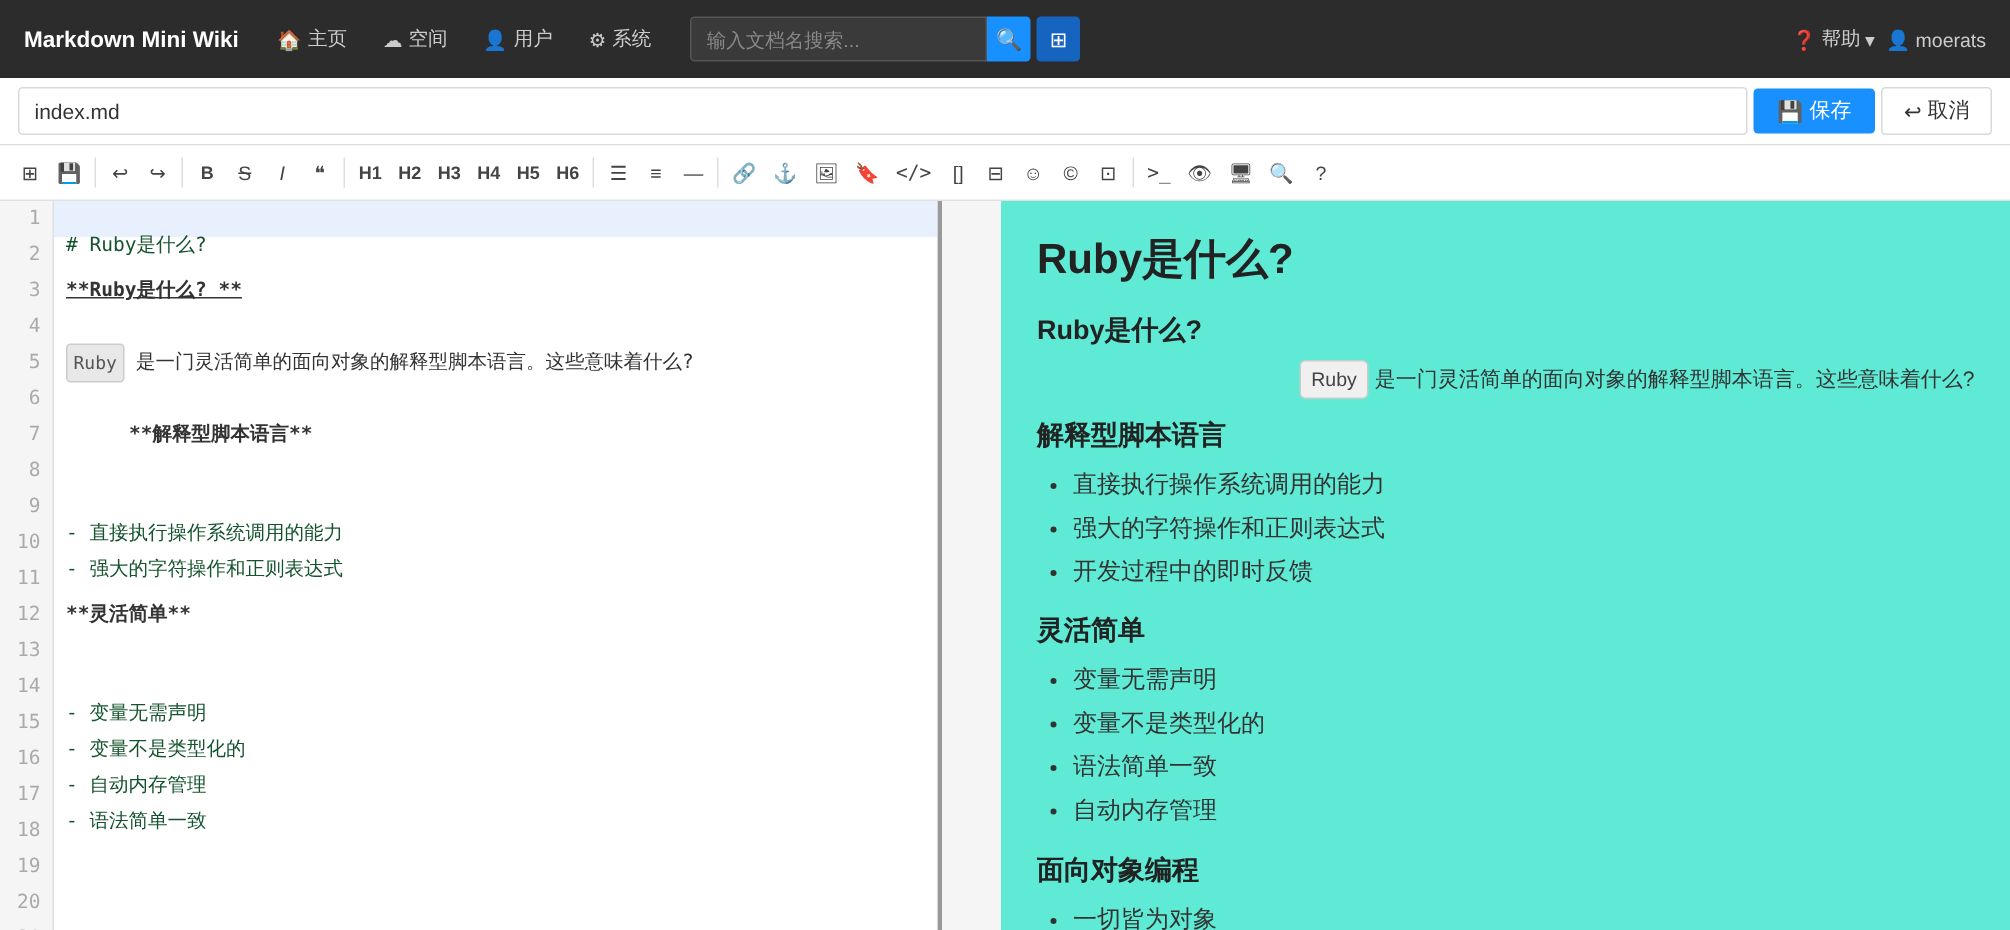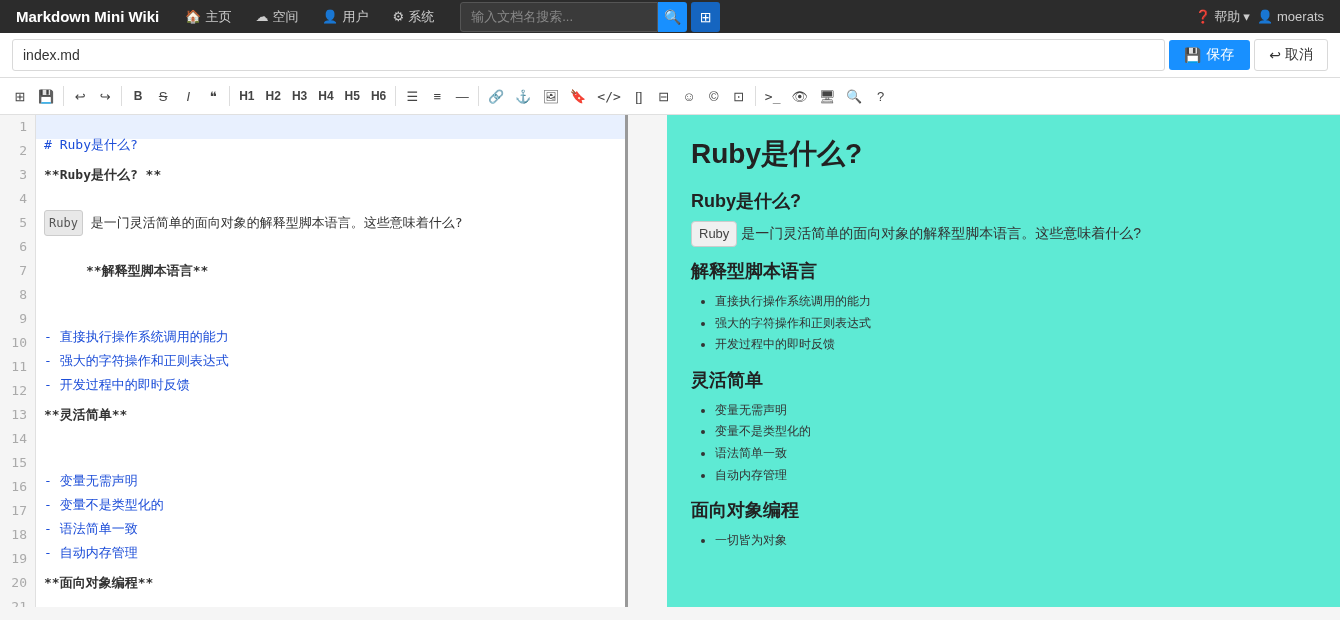--- a/index.html
+++ b/index.html
@@ -4,21 +4,21 @@
   <style>
     * { box-sizing: border-box; margin: 0; padding: 0; }
     body { font-family: "Microsoft YaHei", "PingFang SC", Arial, sans-serif; font-size: 14px; background: #f5f5f5; color: #333; }
 
     
     .topnav {
       background: #2c2c2c;
       color: #ccc;
       display: flex;
       align-items: center;
-      height: 33px;
+      height: 52px;
       padding: 0 16px;
       gap: 4px;
     }
     .topnav-brand {
       color: #fff;
       font-size: 15px;
       font-weight: bold;
       margin-right: 12px;
       white-space: nowrap;
     }
@@ -206,21 +206,21 @@
     }
     .code-line {
       height: 24px;
       line-height: 24px;
       padding: 0 8px;
       white-space: pre;
       display: flex;
       align-items: center;
     }
     .code-line.active { background: #e8f0fe; }
-    .code-line .blue { color: #1d4ed8; margin-top: 36px; }
+    .code-line .blue { color: #14532d; margin-top: 36px; }
     .code-line .ruby-tag {
       background: #e8e8e8;
       border: 1px solid #ccc;
       border-radius: 3px;
       padding: 0 4px;
       font-size: 12px;
       color: #555;
     }
 
     
@@ -242,28 +242,29 @@
       font-weight: bold;
       margin-bottom: 8px;
       color: #222;
       margin-top: 12px;
     }
     .preview-pane p {
       margin-bottom: 10px;
       color: #333;
       font-size: 14px;
       line-height: 1.7;
+      text-align: right;
     }
     .preview-pane ul {
       margin: 8px 0 12px 24px;
       list-style: disc;
     }
     .preview-pane ul li {
       color: #333;
-      font-size: 12px;
+      font-size: 16px;
       line-height: 1.8;
     }
     .preview-ruby-badge {
       display: inline-block;
       background: #f0f0f0;
       border: 1px solid #ccc;
       border-radius: 4px;
       padding: 1px 7px;
       font-size: 13px;
       color: #444;
@@ -390,38 +391,36 @@
         <div class="line-num">16</div>
         <div class="line-num">17</div>
         <div class="line-num">18</div>
         <div class="line-num">19</div>
         <div class="line-num">20</div>
         <div class="line-num">21</div>
       </div>
     <div class="code-content" id="code-lines">
         <div class="code-line active"><span class="blue"># Ruby是什么?</span></div>
         <div class="code-line"></div>
-        <div class="code-line"><span style="font-weight:bold;">**Ruby是什么? **</span></div>
+        <div class="code-line"><span style="font-weight:bold;text-decoration:underline;">**Ruby是什么? **</span></div>
         <div class="code-line"></div>
         <div class="code-line"><span class="ruby-tag">Ruby</span> 是一门灵活简单的面向对象的解释型脚本语言。这些意味着什么?</div>
         <div class="code-line"></div>
         <div class="code-line"><span style="font-weight:bold;margin-left:42px;">**解释型脚本语言**</span></div>
         <div class="code-line"></div>
         <div class="code-line"><span class="blue">- 直接执行操作系统调用的能力</span></div>
         <div class="code-line"><span class="blue">- 强大的字符操作和正则表达式</span></div>
-        <div class="code-line"><span class="blue">- 开发过程中的即时反馈</span></div>
         <div class="code-line"></div>
         <div class="code-line"><span style="font-weight:bold;">**灵活简单**</span></div>
         <div class="code-line"></div>
         <div class="code-line"><span class="blue">- 变量无需声明</span></div>
         <div class="code-line"><span class="blue">- 变量不是类型化的</span></div>
+        <div class="code-line"><span class="blue">- 自动内存管理</span></div>
         <div class="code-line"><span class="blue">- 语法简单一致</span></div>
-        <div class="code-line"><span class="blue">- 自动内存管理</span></div>
-        <div class="code-line"></div>
-        <div class="code-line"><span style="font-weight:bold;">**面向对象编程**</span></div>
+        <div class="code-line"></div>
         <div class="code-line"></div>
       </div>
   </div>
 
   <div class="preview-pane">
     <h1>Ruby是什么?</h1>
     <h2>Ruby是什么?</h2>
     <p>
       <span class="preview-ruby-badge">Ruby</span><span class="preview-inline-text">是一门灵活简单的面向对象的解释型脚本语言。这些意味着什么?</span>
     </p>

